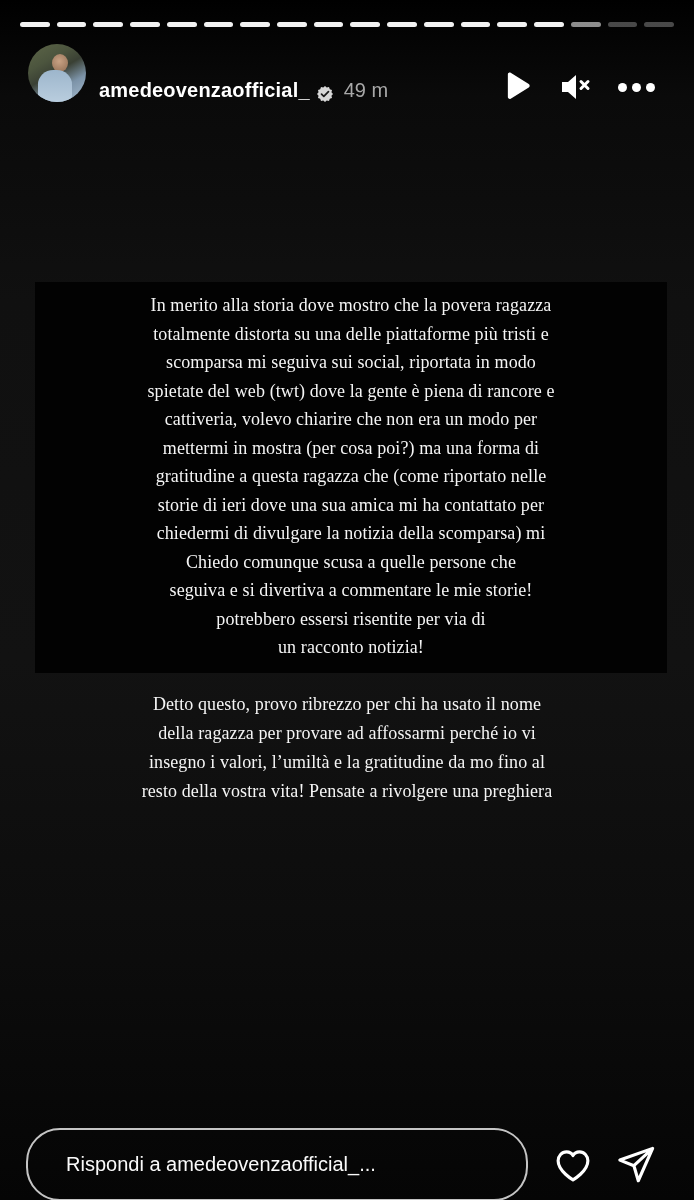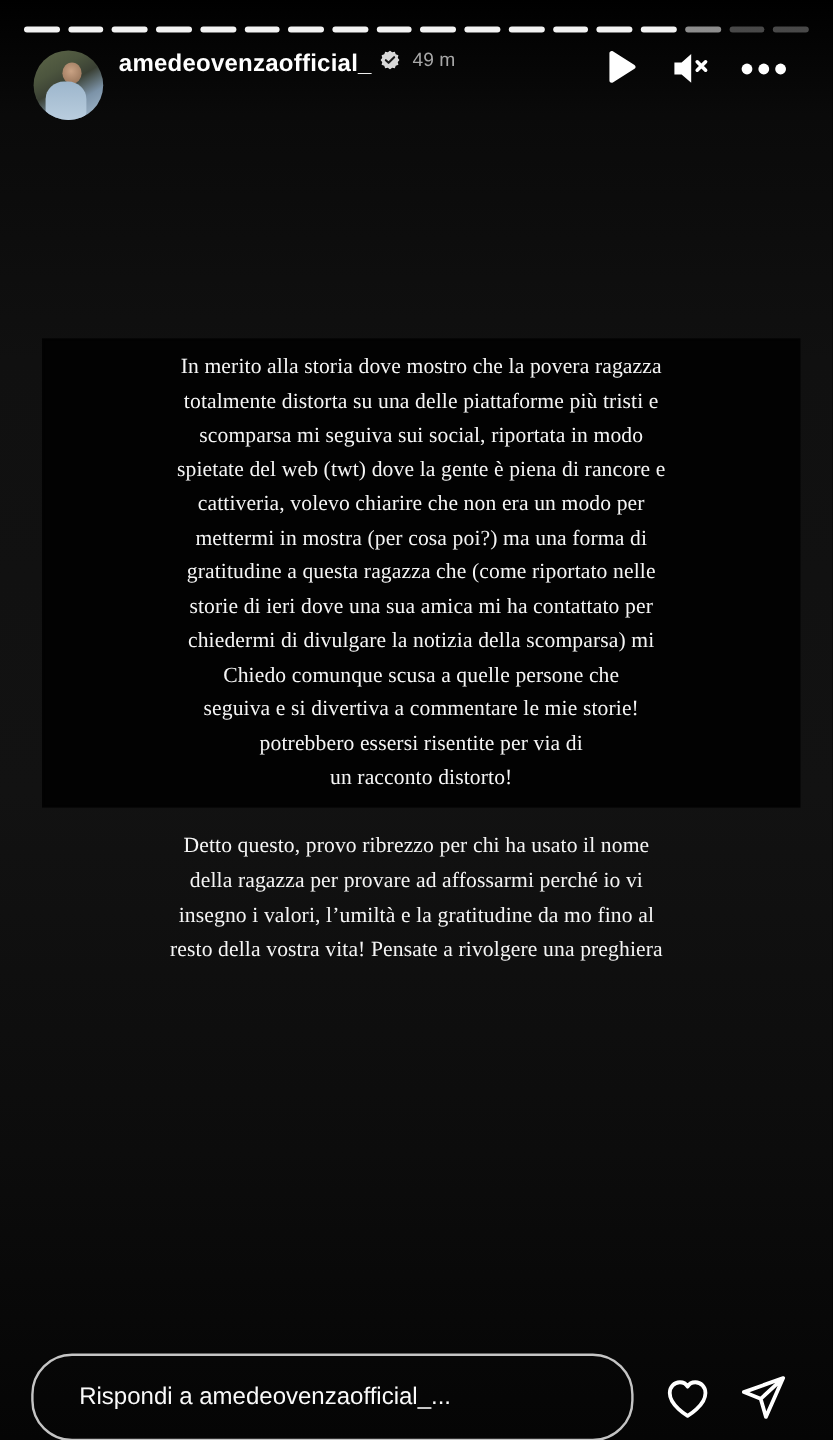--- a/index.html
+++ b/index.html
@@ -24,21 +24,21 @@
   .progress-segment {
     flex: 1; height: 5px; border-radius: 3px;
     background: rgba(255,255,255,0.95);
   }
   .progress-segment.current { background: rgba(255,255,255,0.55); }
   .progress-segment.unviewed { background: rgba(255,255,255,0.28); }
 
   
   .story-header {
     position: absolute; top: 42px; left: 28px; right: 39px;
-    height: 60px; display: flex; align-items: flex-start;
+    height: 60px; display: flex; align-items: flex-end;
   }
   .avatar {
     width: 58px; height: 58px; border-radius: 50%;
     flex: 0 0 58px; overflow: hidden; position: relative;
     background: linear-gradient(150deg, #5d6648 0%, #4c553e 30%, #3a4034 48%, #7c93a8 70%, #a9bfd2 100%);
   }
   .avatar::before { 
     content: ""; position: absolute; left: 24px; top: 10px;
     width: 16px; height: 18px; border-radius: 50%;
     background: radial-gradient(circle at 45% 40%, #c9a284, #8d6b51);
@@ -50,21 +50,21 @@
   }
   .username {
     margin-left: 13px; color: #ffffff; font-size: 20px; font-weight: 700;
     letter-spacing: 0.2px; white-space: nowrap;
   }
   .verified {
     margin-left: 7px; flex: 0 0 16px; width: 16px; height: 16px;
     display: inline-block;
   }
   .timestamp {
-    margin-left: 11px; color: #a8a8a8; font-size: 16px; font-weight: 400;
+    margin-left: 11px; color: #a8a8a8; font-size: 20px; font-weight: 400;
   }
   .header-spacer { flex: 1; }
   .hdr-icon { display: flex; align-items: center; justify-content: center; cursor: pointer; }
   .play-icon { width: 26px; height: 30px; margin-right: 29px; }
   .mute-icon { width: 32px; height: 30px; margin-right: 26px; }
   .more-icon { display: flex; gap: 5px; align-items: center; height: 30px; }
   .more-icon i {
     width: 9px; height: 9px; border-radius: 50%; background: #fff; display: block;
   }
 
@@ -167,21 +167,21 @@
       <div class="line">scomparsa mi seguiva sui social, riportata in modo</div>
       <div class="line">spietate del web (twt) dove la gente è piena di rancore e</div>
       <div class="line">cattiveria, volevo chiarire che non era un modo per</div>
       <div class="line">mettermi in mostra (per cosa poi?) ma una forma di</div>
       <div class="line">gratitudine a questa ragazza che (come riportato nelle</div>
       <div class="line">storie di ieri dove una sua amica mi ha contattato per</div>
       <div class="line">chiedermi di divulgare la notizia della scomparsa)  mi</div>
       <div class="line">Chiedo comunque scusa a quelle persone che</div>
       <div class="line">seguiva e si divertiva a commentare le mie storie!</div>
       <div class="line">potrebbero essersi risentite per via di</div>
-      <div class="line">un racconto distorto!</div>
+      <div class="line">un racconto notizia!</div>
     </div>
 
   <div class="para para-plain" id="para-plain">
       <div class="line">Detto questo, provo ribrezzo per chi ha usato il nome</div>
       <div class="line">della ragazza per provare ad affossarmi perché io vi</div>
       <div class="line">insegno i valori, l’umiltà e la gratitudine da mo fino al</div>
       <div class="line">resto della vostra vita! Pensate a rivolgere una preghiera</div>
     </div>
 
   <div class="story-footer">

